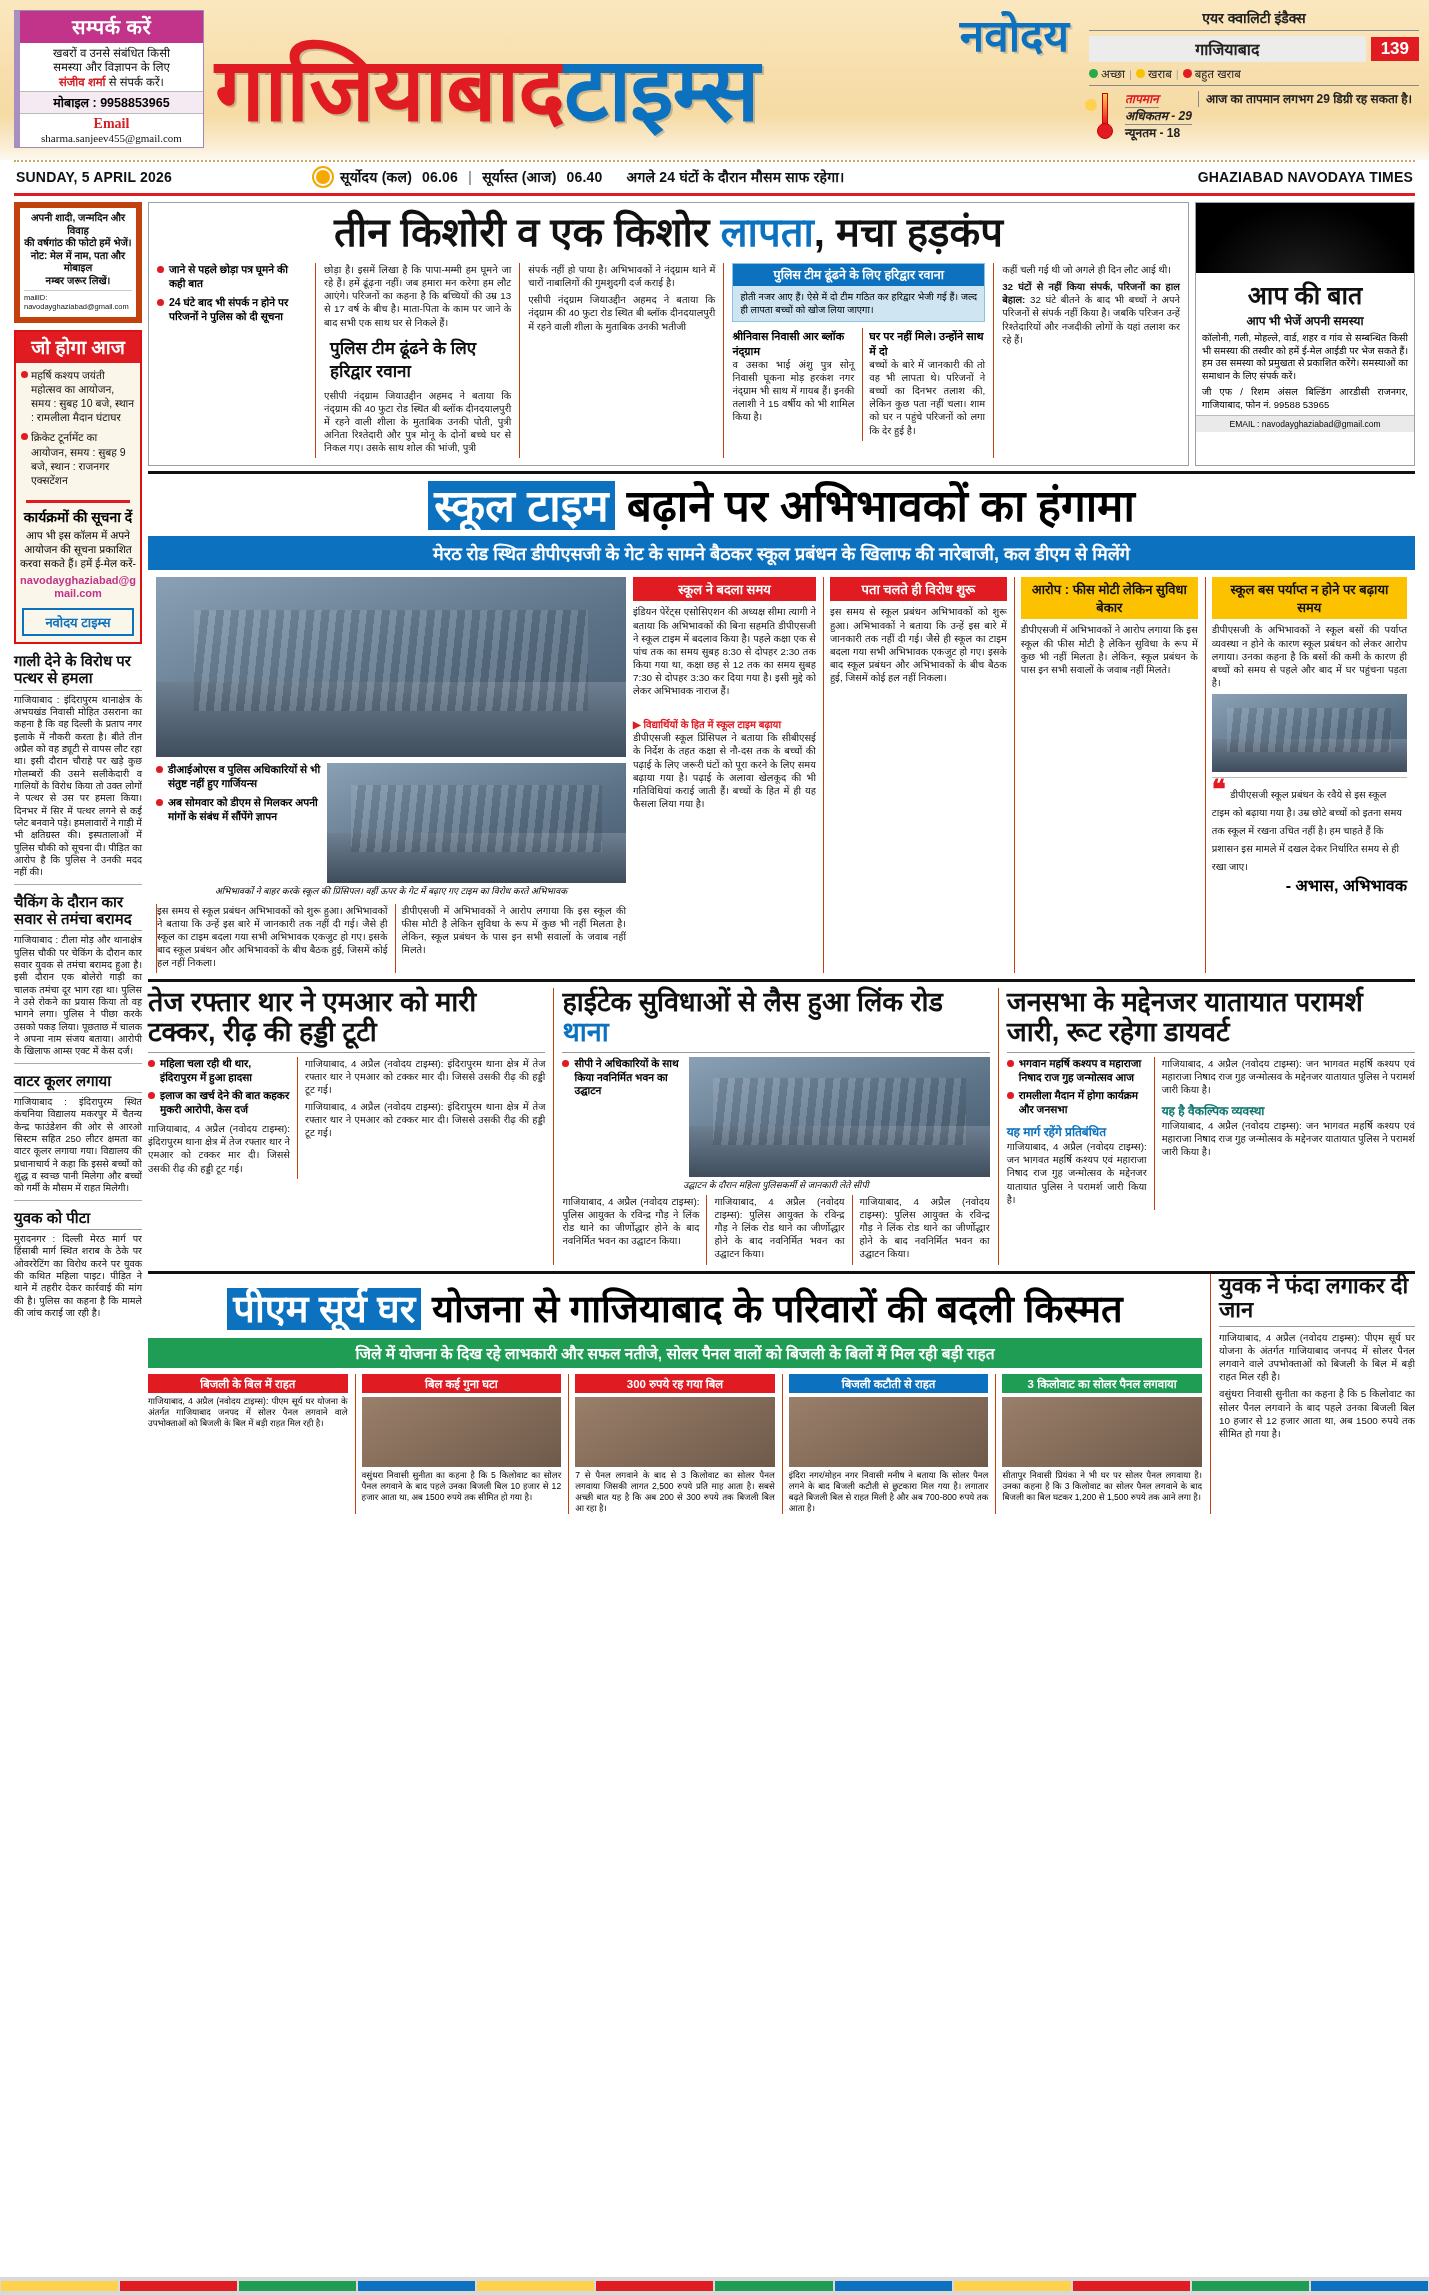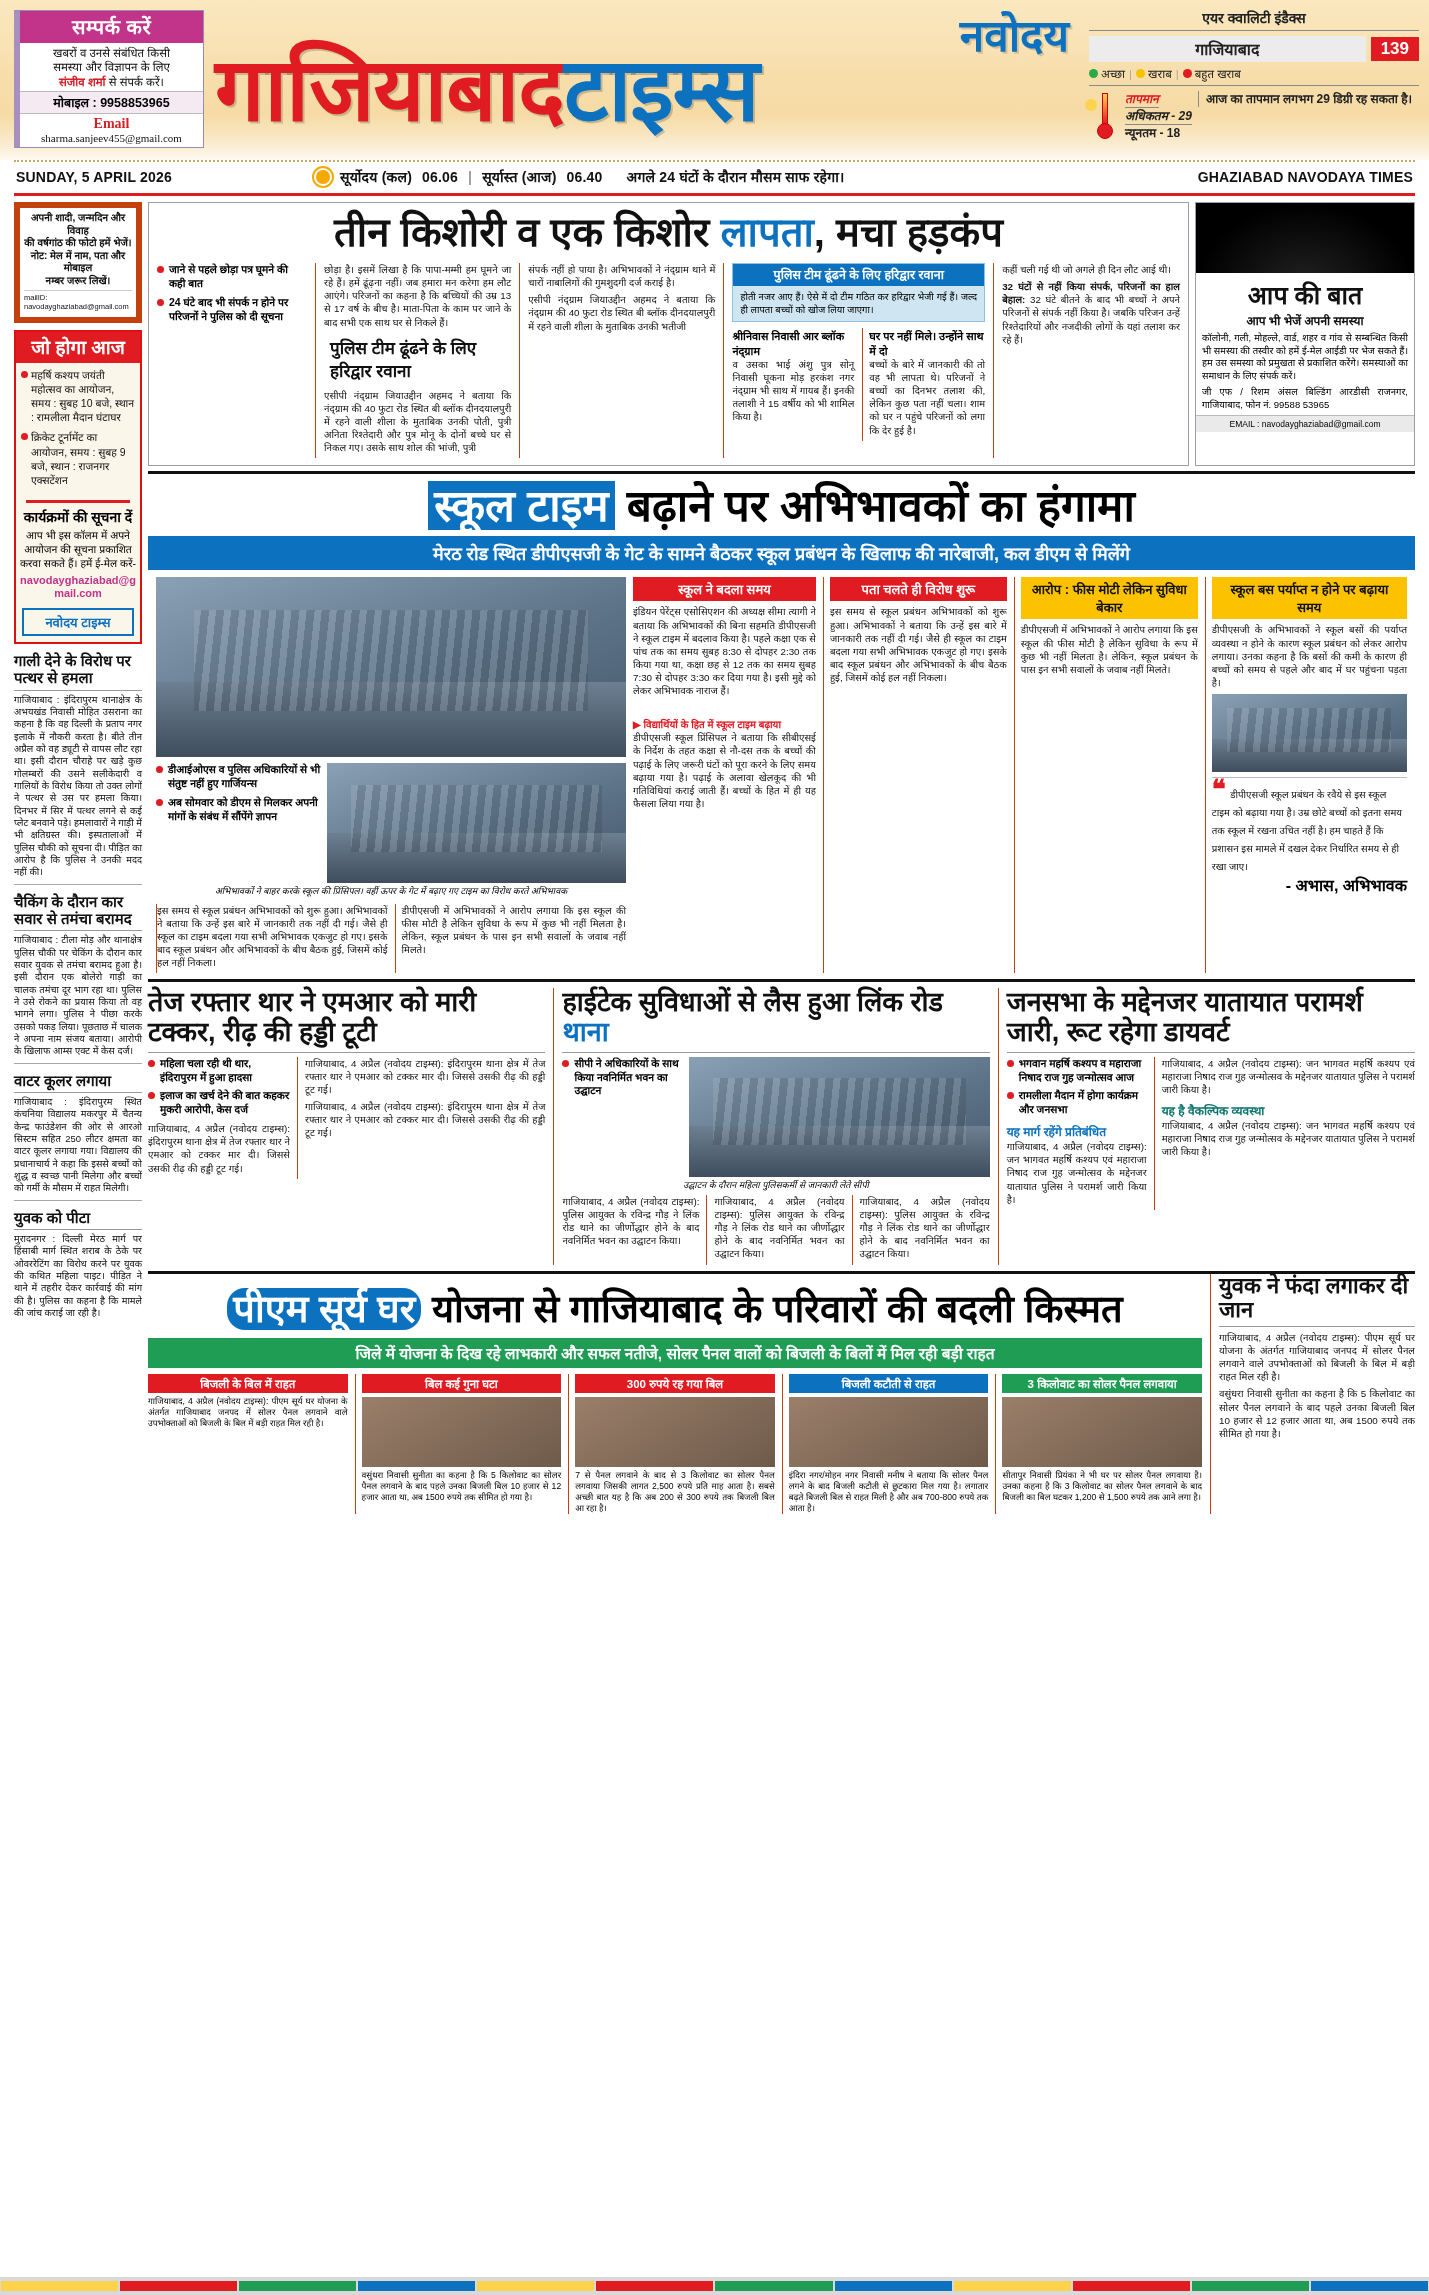--- a/index.html
+++ b/index.html
@@ -488,21 +488,21 @@
                 <p class="body" style="padding-left:7px">गाजियाबाद, 4 अप्रैल (नवोदय टाइम्स): जन भागवत महर्षि कश्यप एवं महाराजा निषाद राज गुह जन्मोत्सव के मद्देनजर यातायात पुलिस ने परामर्श जारी किया है।</p>
               </div>
             </div>
           </div>
         </div>
       </div>
 
       <div style="border-top:3px solid #111;margin-top:6px;display:flex;gap:8px;">
         <div style="flex:1;">
           <div class="pm-head">
-            <span class="blue" style="background:#0c72bf;color:#fff;padding:0 6px;border-radius:18px;">पीएम सूर्य घर</span><span> योजना से गाजियाबाद के परिवारों की बदली किस्मत</span>
+            <span class="blue" style="background:#0c72bf;color:#fff;padding:0 6px;">पीएम सूर्य घर</span><span> योजना से गाजियाबाद के परिवारों की बदली किस्मत</span>
           </div>
           <div class="green-strip">जिले में योजना के दिख रहे लाभकारी और सफल नतीजे, सोलर पैनल वालों को बिजली के बिलों में मिल रही बड़ी राहत</div>
           <div style="display:flex;gap:7px;padding-top:6px;">
             <div class="mini-card">
               <div class="tag">बिजली के बिल में राहत</div>
               <p>गाजियाबाद, 4 अप्रैल (नवोदय टाइम्स): पीएम सूर्य घर योजना के अंतर्गत गाजियाबाद जनपद में सोलर पैनल लगवाने वाले उपभोक्ताओं को बिजली के बिल में बड़ी राहत मिल रही है।</p>
             </div>
             <div class="mini-card colrule" style="padding-left:6px">
               <div class="tag">बिल कई गुना घटा</div>
               <div class="mini-photo" style="margin-top:4px;height:70px;"></div>

